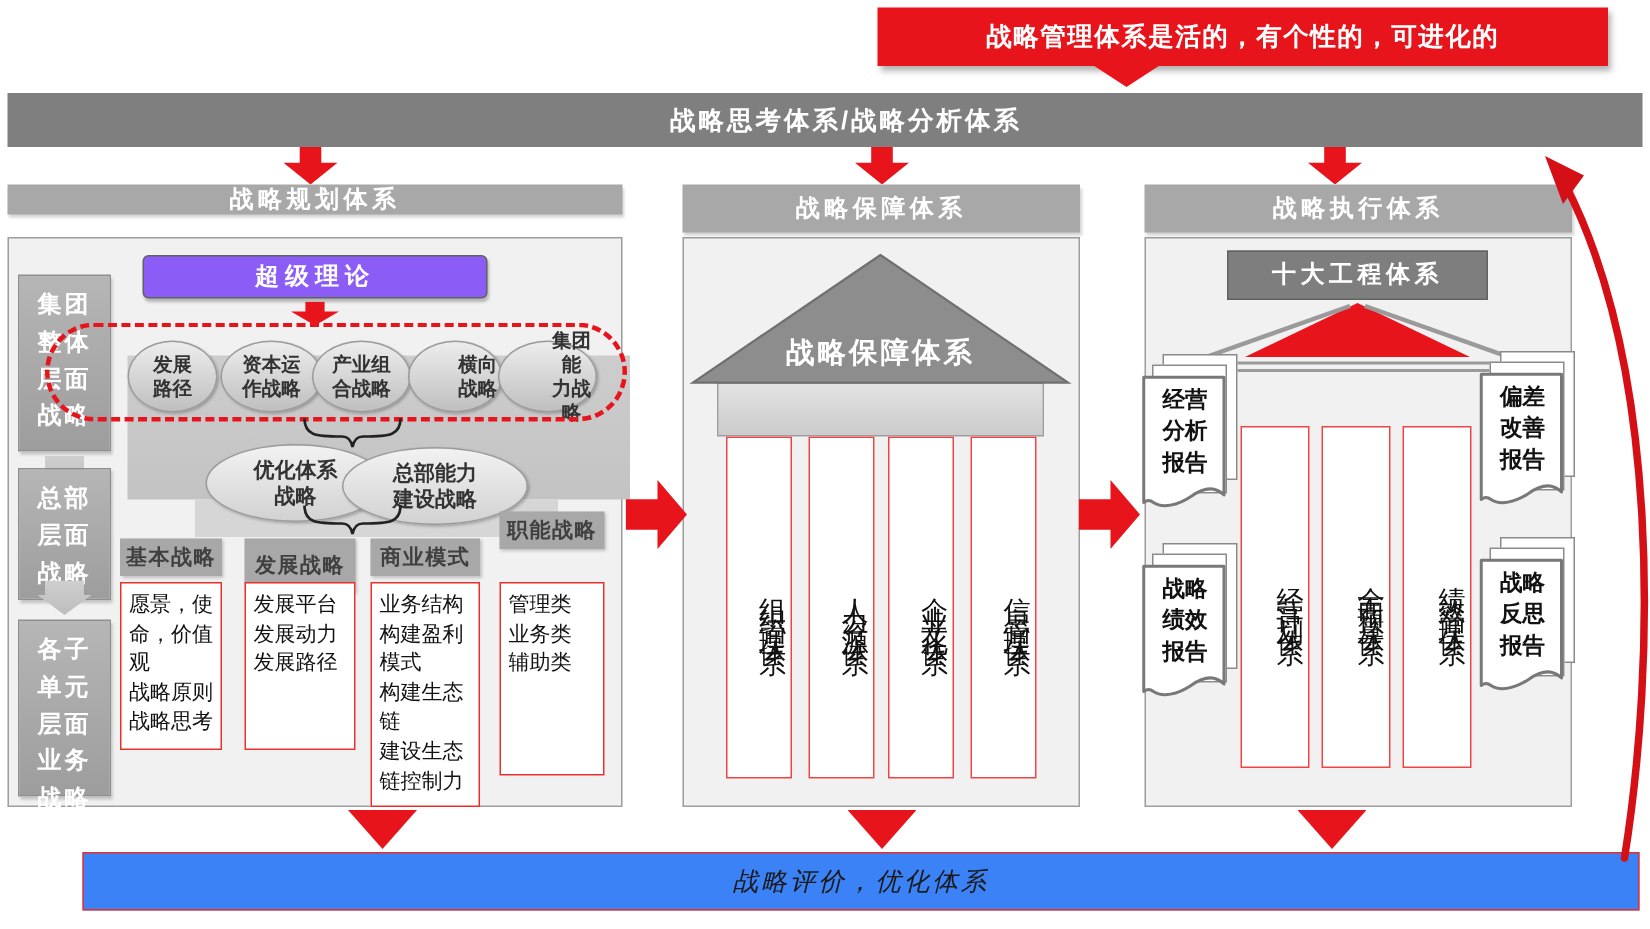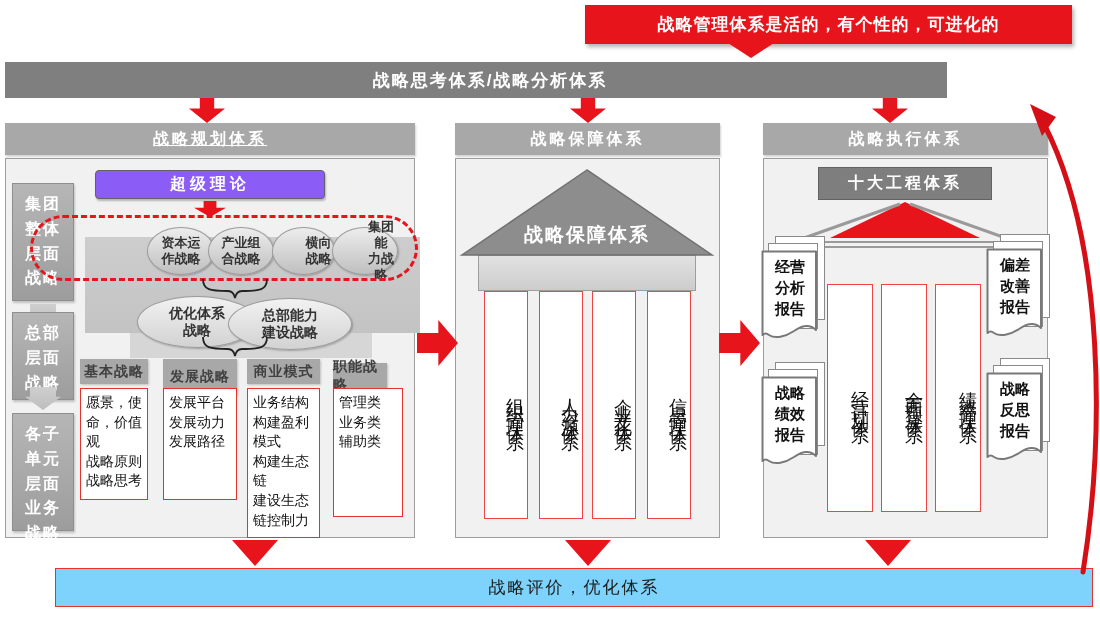--- a/index.html
+++ b/index.html
@@ -8,22 +8,22 @@
   .abs{position:absolute;box-sizing:border-box;}
   
   .banner{background:#e8141c;color:#fff;font-size:17px;font-weight:bold;letter-spacing:1px;
           display:flex;align-items:center;justify-content:center;box-shadow:2px 3px 4px rgba(0,0,0,.3);z-index:6;}
   .banner-notch{width:46px;height:15px;background:#e8141c;clip-path:polygon(0 0,100% 0,50% 100%);z-index:6;}
   .graybar{background:#7f7f7f;color:#fff;font-size:17px;font-weight:bold;letter-spacing:2px;
            display:flex;align-items:center;justify-content:center;z-index:2;}
   .colheader{background:#a8a8a8;color:#fff;font-size:16px;font-weight:bold;letter-spacing:3px;
              display:flex;align-items:center;justify-content:center;z-index:2;box-shadow:1px 2px 2px rgba(0,0,0,.18);}
   .panel{background:#f1f1f1;border:1.5px solid #9e9e9e;z-index:1;}
-  .bottombar{background:#7dd3fc;border:1.5px solid #e8312a;color:#1a1a1a;font-size:17px;
-             display:flex;align-items:center;justify-content:center;letter-spacing:2px;z-index:2;}
+  .bottombar{background:#3b82f6;border:1.5px solid #e8312a;color:#1a1a1a;font-size:17px;
+             display:flex;align-items:center;justify-content:center;letter-spacing:2px;z-index:2;font-style:italic;}
   
   .dn-arrow{background:#e8141c;clip-path:polygon(30% 0,70% 0,70% 42%,100% 42%,50% 100%,0 42%,30% 42%);z-index:4;}
   .dn-tri{background:#e8141c;clip-path:polygon(0 0,100% 0,50% 100%);z-index:4;}
   .rt-arrow{background:#e8141c;clip-path:polygon(0 28%,52% 28%,52% 0,100% 50%,52% 100%,52% 72%,0 72%);z-index:4;}
   .gray-chev{background:linear-gradient(#cfcfcf,#bdbdbd);clip-path:polygon(14% 0,86% 0,86% 42%,100% 42%,50% 100%,0 42%,14% 42%);z-index:3;}
   
   .supertheory{background:#8b5cf6;border:1px solid #626262;border-radius:4px;color:#fff;font-size:16px;
                font-weight:bold;letter-spacing:4px;display:flex;align-items:center;justify-content:center;
                z-index:3;box-shadow:1px 2px 2px rgba(0,0,0,.25);}
   .sidelabel{background:linear-gradient(#b6b6b6,#9d9d9d);border:1px solid #8f8f8f;color:#fff;font-size:16px;
@@ -56,27 +56,27 @@
   #overlay{position:absolute;left:0;top:0;z-index:4;pointer-events:none;}
 </style>
 </head>
 <body>
 
 <div id="stage">
 
   <div class="abs banner" style="left:585px;top:5px;width:487px;height:39px;">战略管理体系是活的，有个性的，可进化的</div>
   <div class="abs banner-notch" style="left:728px;top:43px;"></div>
 
-  <div class="abs graybar" style="left:5px;top:62px;width:942px;height:36px;padding-left:28px;">战略思考体系/战略分析体系</div>
+  <div class="abs graybar" style="left:5px;top:62px;width:1090px;height:36px;padding-left:28px;">战略思考体系/战略分析体系</div>
 
   <div class="abs dn-arrow" style="left:189px;top:98px;width:36px;height:25px;"></div>
   <div class="abs dn-arrow" style="left:570px;top:98px;width:36px;height:25px;"></div>
   <div class="abs dn-arrow" style="left:872px;top:98px;width:36px;height:25px;"></div>
 
-  <div class="abs colheader" style="left:5px;top:123px;width:410px;height:32px;text-decoration:underline;">战略规划体系</div>
+  <div class="abs colheader" style="left:5px;top:123px;width:410px;height:20px;">战略规划体系</div>
   <div class="abs colheader" style="left:455px;top:123px;width:265px;height:32px;">战略保障体系</div>
   <div class="abs colheader" style="left:763px;top:123px;width:285px;height:32px;">战略执行体系</div>
 
   <div class="abs panel" style="left:5px;top:158px;width:410px;height:380px;"></div>
   <div class="abs panel" style="left:455px;top:158px;width:265px;height:380px;"></div>
   <div class="abs panel" style="left:763px;top:158px;width:285px;height:380px;"></div>
 
   <div class="abs supertheory" style="left:95px;top:170px;width:230px;height:29px;">超级理论</div>
   <div class="abs dn-arrow" style="left:194px;top:201px;width:32px;height:16px;"></div>
 
@@ -93,38 +93,40 @@
 单元
 层面
 业务
 战略</div>
 
   <div class="abs backdrop" style="left:85px;top:237px;width:335px;height:96px;"></div>
   <div class="abs backdrop2" style="left:130px;top:333px;width:242px;height:25px;"></div>
 
   <div class="abs dashedframe" style="left:30px;top:215px;width:388px;height:66px;"></div>
 
+  <div class="abs ellipse" style="left:85px;top:227px;width:60px;height:48px;">发展
+路径</div>
   <div class="abs ellipse" style="left:147px;top:227px;width:68px;height:48px;">资本运
 作战略</div>
   <div class="abs ellipse" style="left:208px;top:227px;width:66px;height:48px;">产业组
 合战略</div>
   <div class="abs ellipse" style="left:272px;top:227px;width:63px;height:48px;padding-left:30px;">横向
 战略</div>
   <div class="abs ellipse" style="left:332px;top:227px;width:66px;height:48px;padding-left:32px;">集团能
 力战略</div>
 
   <div class="abs ellipse hq" style="left:137px;top:296px;width:120px;height:52px;">优化体系
 战略</div>
   <div class="abs ellipse hq" style="left:228px;top:298px;width:124px;height:52px;">总部能力
 建设战略</div>
 
   <div class="abs catheader" style="left:80px;top:359px;width:68px;height:25px;">基本战略</div>
   <div class="abs catheader" style="left:163px;top:359px;width:74px;height:36px;">发展战略</div>
   <div class="abs catheader" style="left:247px;top:359px;width:73px;height:25px;">商业模式</div>
-  <div class="abs catheader" style="left:333px;top:363px;width:54px;height:25px;">职能战略</div>
+  <div class="abs catheader" style="left:333px;top:341px;width:70px;height:25px;">职能战略</div>
 
   <div class="abs catbox" style="left:80px;top:388px;width:68px;height:112px;">愿景，使命，价值观
 战略原则
 战略思考</div>
   <div class="abs catbox" style="left:247px;top:388px;width:73px;height:150px;">业务结构
 构建盈利模式
 构建生态链
 建设生态链控制力</div>
   <div class="abs catbox" style="left:163px;top:388px;width:74px;height:112px;">发展平台
 发展动力

